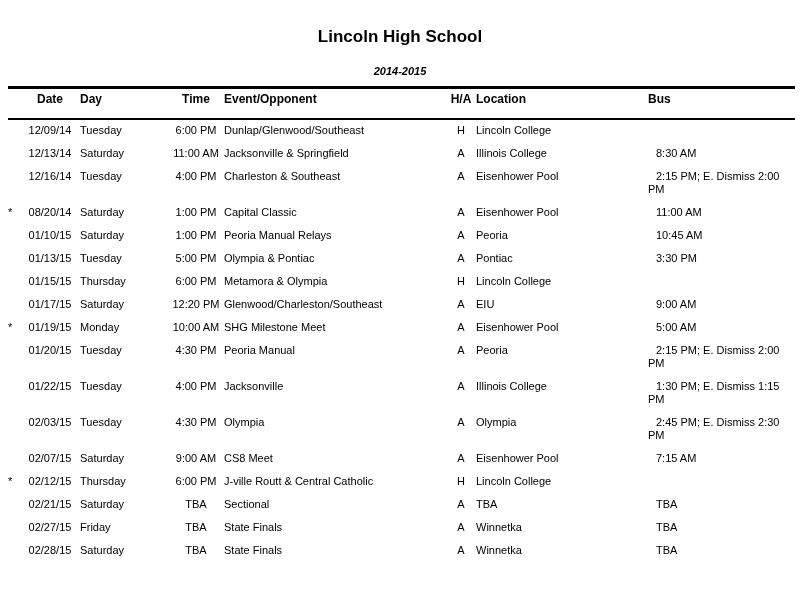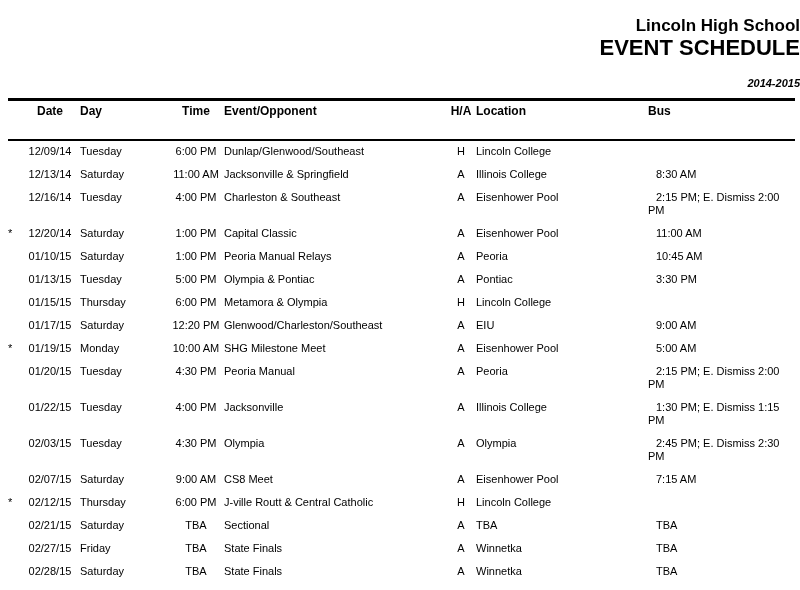--- a/index.html
+++ b/index.html
@@ -10,22 +10,22 @@
     font-family: "Liberation Sans", "DejaVu Sans", sans-serif;
   }
   .page {
     position: relative;
     width: 800px;
     height: 590px;
     background: #ffffff;
     overflow: hidden;
   }
   .titles {
-    padding-top: 16px;
-    text-align: right;
+    padding-top: 27px;
+    text-align: center;
   }
   .school-title {
     font-size: 17px;
     font-weight: bold;
     line-height: 20px;
     margin: 0;
   }
   .doc-title {
     font-size: 22px;
     font-weight: bold;
@@ -50,21 +50,21 @@
     margin-top: 7px;
     width: 787px;
     border-collapse: collapse;
     table-layout: fixed;
     border-top: 3px solid #000000;
   }
   table.schedule thead th {
     border-bottom: 2px solid #000000;
     font-size: 12px;
     font-weight: bold;
-    padding: 3px 0 21px 0;
+    padding: 3px 0 12px 0;
     white-space: nowrap;
     overflow: visible;
   }
   table.schedule td {
     font-size: 11px;
     line-height: 13px;
     padding: 4px 0 6px 0;
     vertical-align: top;
   }
   .c-star { width: 12px; text-align: left; padding-left: 2px; font-size: 10px; }
@@ -80,21 +80,20 @@
   th.c-event { text-align: left; padding-left: 1px; }
   th.c-loc { text-align: left; padding-left: 10px; }
 </style>
 </head>
 <body>
 
 <div class="page">
 
   <div class="titles">
     <div class="school-title">Lincoln High School</div>
-    <div class="doc-title">EVENT SCHEDULE</div>
     <div class="season">2014-2015</div>
   </div>
 
   <table class="schedule">
     <colgroup>
       <col class="c-star">
         <col class="c-date">
         <col class="c-day">
         <col class="c-time">
       <col class="c-event">
@@ -140,21 +139,21 @@
           <td class="c-date">12/16/14</td>
           <td class="c-day">Tuesday</td>
           <td class="c-time">4:00 PM</td>
           <td class="c-event">Charleston &amp; Southeast</td>
           <td class="c-ha">A</td>
           <td class="c-loc">Eisenhower Pool</td>
           <td class="c-bus">2:15 PM; E. Dismiss 2:00 PM</td>
         </tr>
         <tr>
           <td class="c-star">*</td>
-          <td class="c-date">12/20/14</td>
+          <td class="c-date">08/20/14</td>
           <td class="c-day">Saturday</td>
           <td class="c-time">1:00 PM</td>
           <td class="c-event">Capital Classic</td>
           <td class="c-ha">A</td>
           <td class="c-loc">Eisenhower Pool</td>
           <td class="c-bus">11:00 AM</td>
         </tr>
         <tr>
           <td class="c-star"></td>
           <td class="c-date">01/10/15</td>

